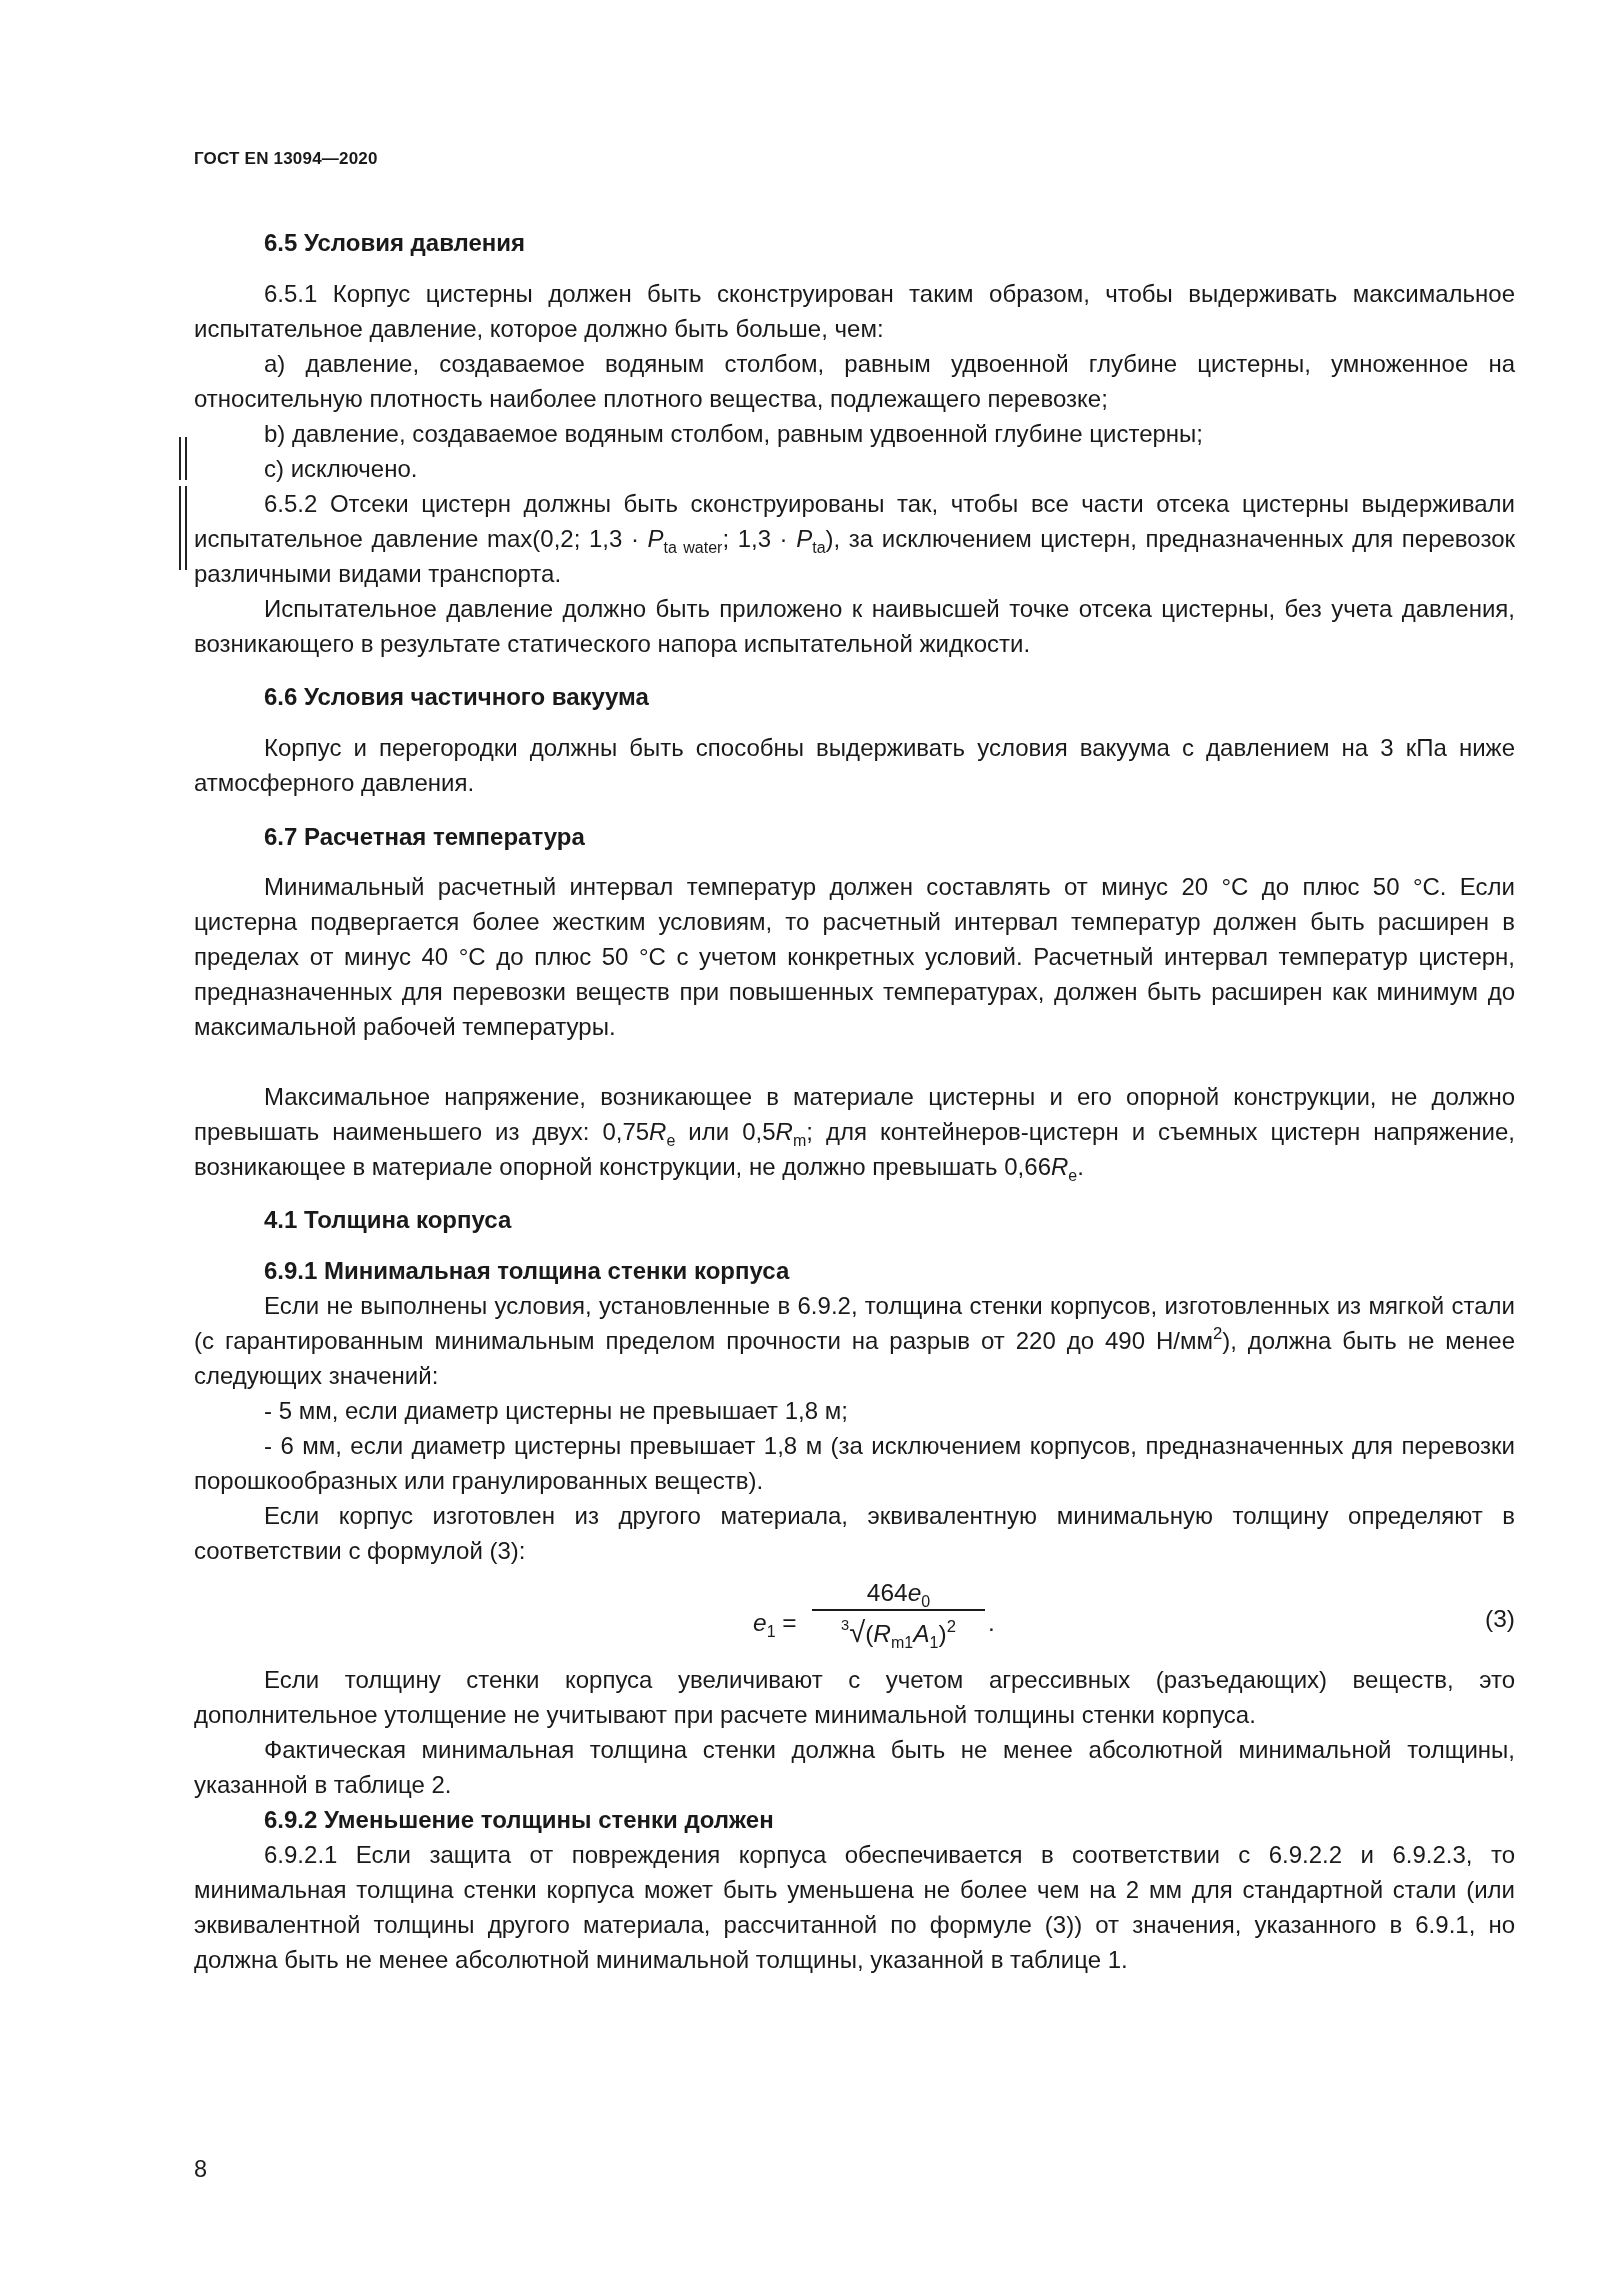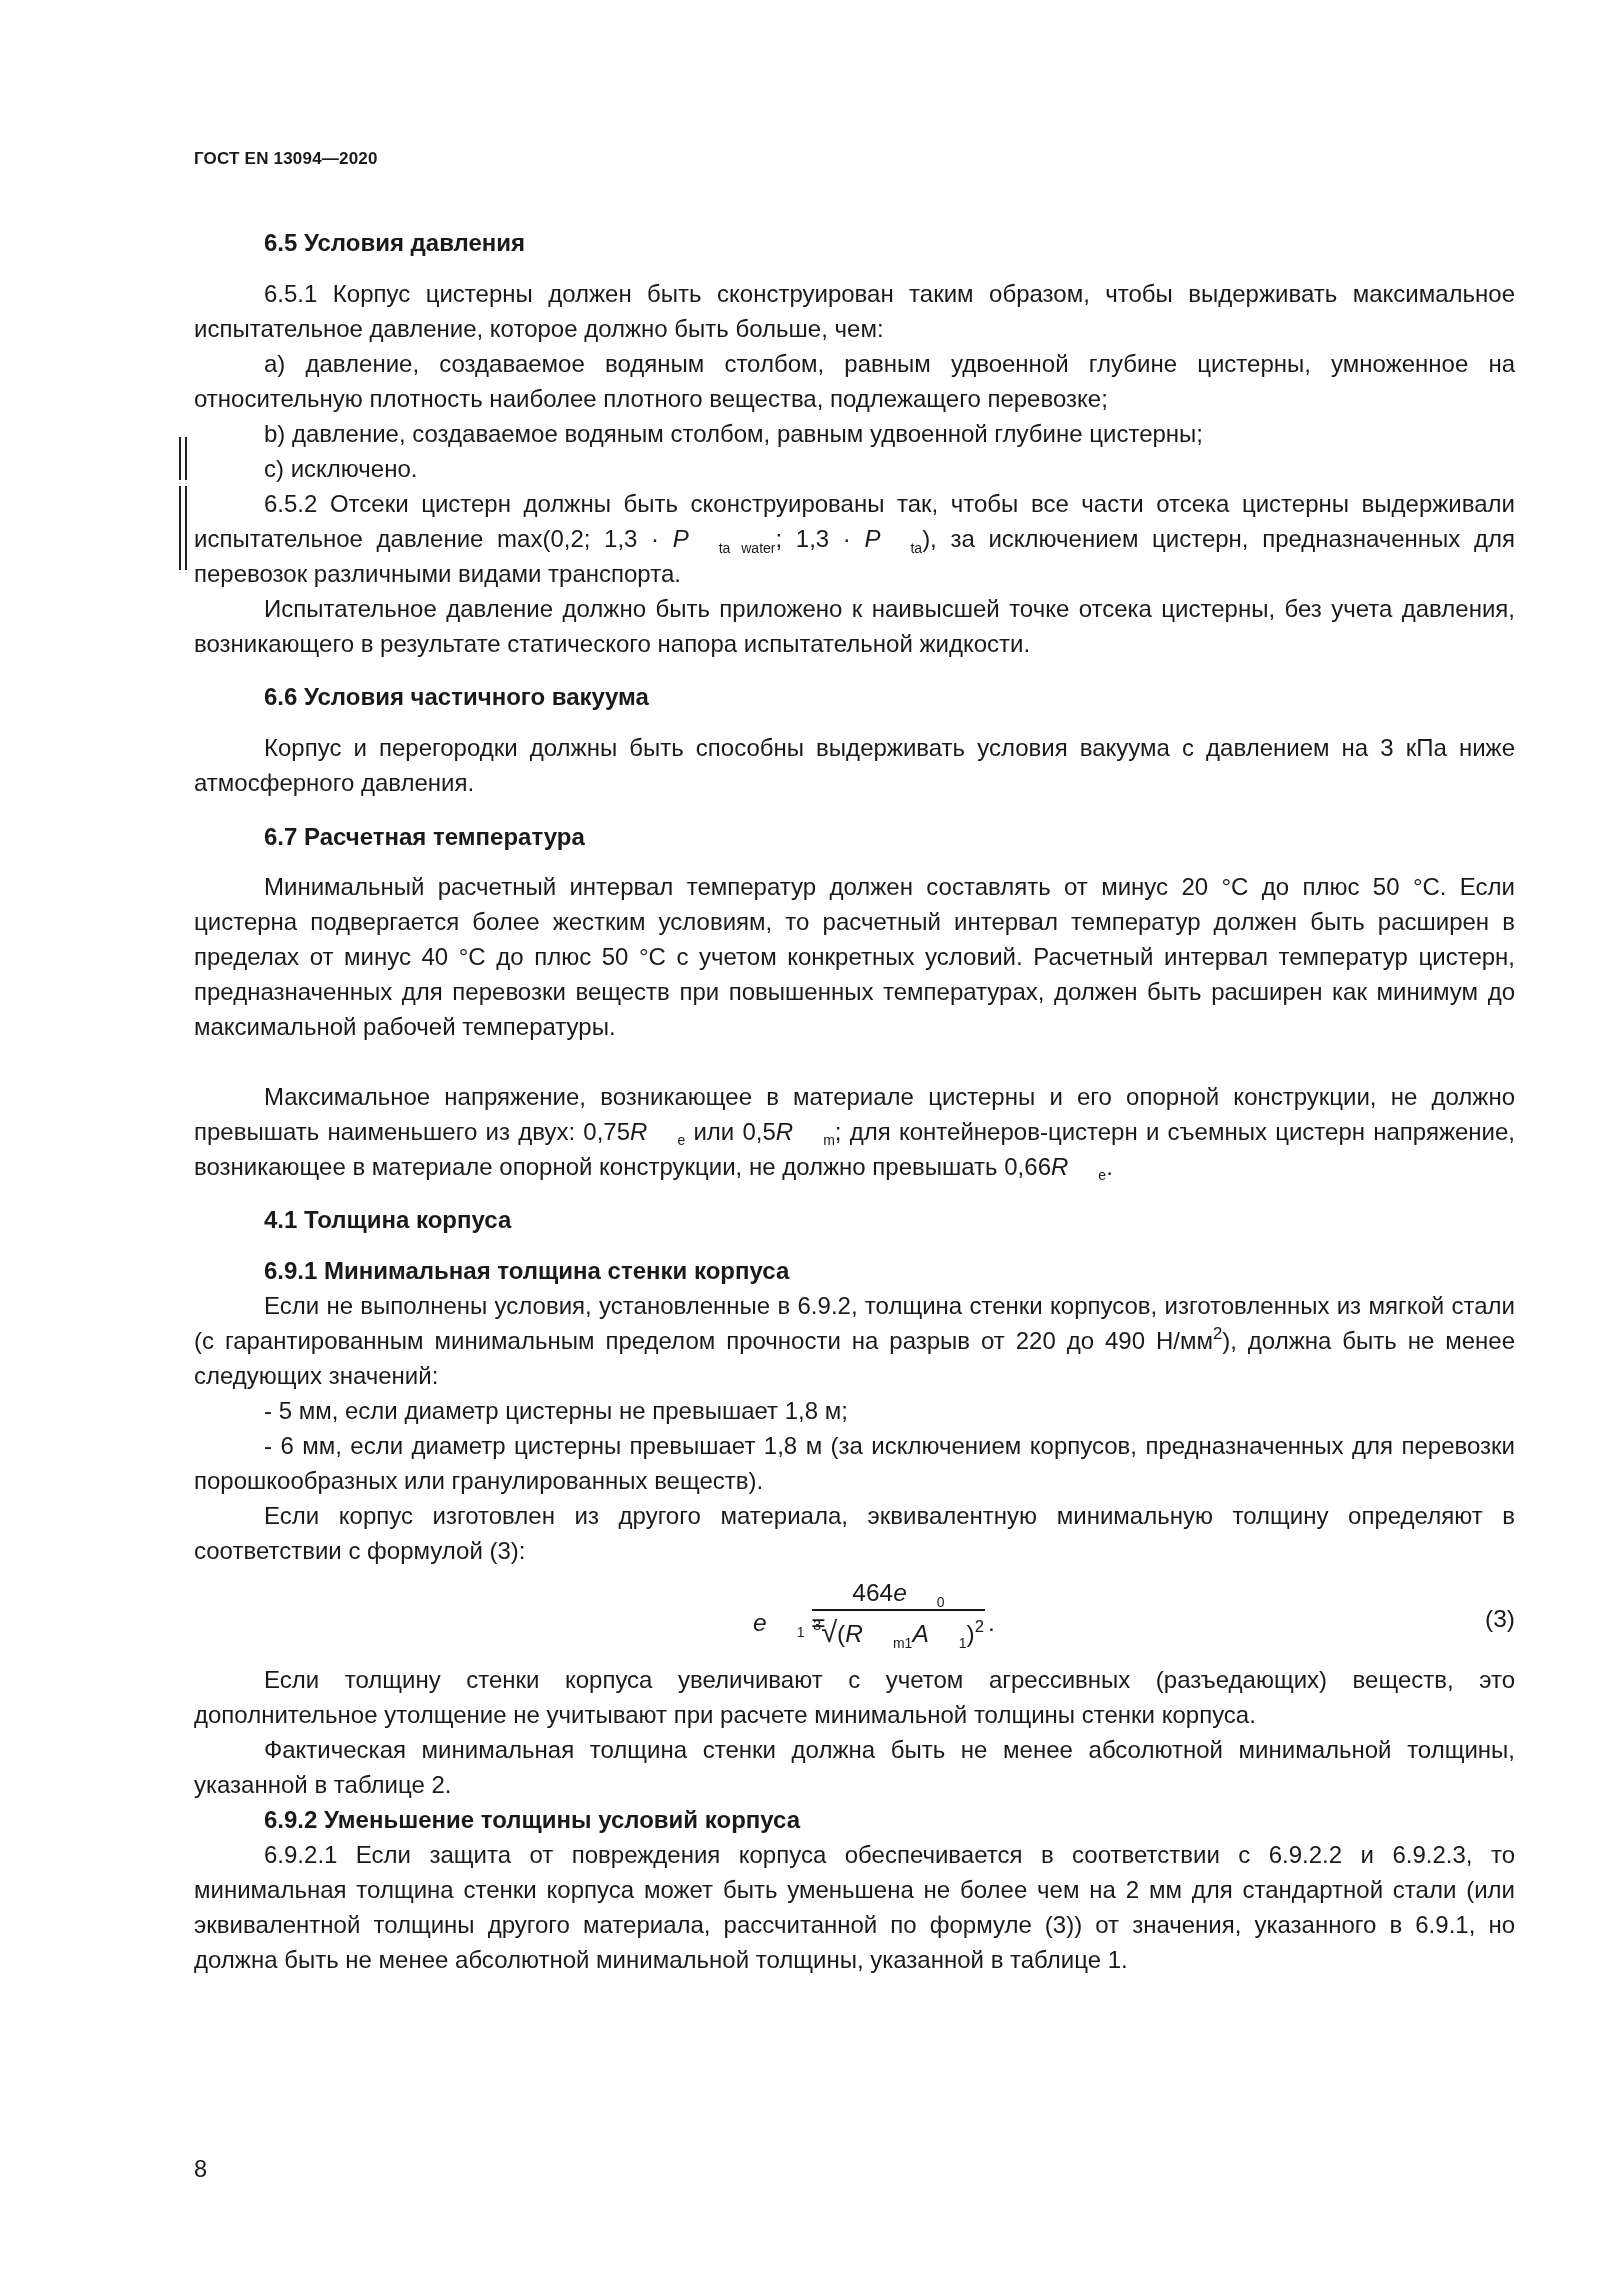--- a/index.html
+++ b/index.html
@@ -4,21 +4,21 @@
 <style>
   html, body { margin:0; padding:0; background:#ffffff; }
   body { width:1621px; height:2293px; position:relative; overflow:hidden;
          font-family:"Liberation Sans", sans-serif; color:#1a1a1a; }
   .hdr { position:absolute; left:194px; top:149px; font-weight:bold; font-size:17px; letter-spacing:0.2px; }
   .content { position:absolute; left:194px; top:225px; width:1321px; font-size:24px; line-height:35px; }
   p { margin:0; text-align:justify; text-indent:70px; }
   h3 { margin:0; font-size:24px; font-weight:bold; text-indent:70px; line-height:35px; }
   .gap { height:18.6px; }
   .gap2 { height:15.7px; }
-  sub { font-size:14px; vertical-align:-5.9px; line-height:0;margin-left:30px; }
+  sub { font-size:16px; vertical-align:-5.9px; line-height:0; }
   sup { font-size:16.7px; vertical-align:9.8px; line-height:0; }
   i { font-style:italic; }
   .bars { position:absolute; left:179px; border-left:2px solid #222; border-right:2px solid #222; width:3.9px; }
   .formula { position:relative; height:90px; margin:2px 0; }
   .f-body { position:absolute; left:559px; top:5.9px; font-size:24.5px; }
   .f-lhs { position:absolute; left:0; top:29px; white-space:nowrap; }
   .f-frac { position:absolute; left:59px; top:0; width:173px; text-align:center; }
   .f-num { height:33px; line-height:33px; }
   .f-line { border-top:2px solid #1a1a1a; width:173px; }
   .f-den { height:43px; line-height:43px; white-space:nowrap; }
@@ -75,18 +75,18 @@
         <div class="f-line"></div>
         <div class="f-den"><sup style="font-size:14.7px;vertical-align:11.8px">3</sup><span style="font-size:29px">√</span>(<i>R</i><sub>m1</sub><i>A</i><sub>1</sub>)<sup>2</sup></div>
       </div>
       <span class="f-dot">.</span>
     </div>
     <span class="f-no">(3)</span>
   </div>
 
   <p>Если толщину стенки корпуса увеличивают с учетом агрессивных (разъедающих) веществ, это дополнительное утолщение не учитывают при расчете минимальной толщины стенки корпуса.</p>
   <p>Фактическая минимальная толщина стенки должна быть не менее абсолютной минимальной толщины, указанной в таблице 2.</p>
-  <h3>6.9.2 Уменьшение толщины условий корпуса</h3>
+  <h3>6.9.2 Уменьшение толщины стенки должен</h3>
   <p>6.9.2.1 Если защита от повреждения корпуса обеспечивается в соответствии с 6.9.2.2 и 6.9.2.3, то минимальная толщина стенки корпуса может быть уменьшена не более чем на 2 мм для стандартной стали (или эквивалентной толщины другого материала, рассчитанной по формуле (3)) от значения, указанного в 6.9.1, но должна быть не менее абсолютной минимальной толщины, указанной в таблице 1.</p>
 </div>
 
 <div class="pageno">8</div>
 
 
 </body></html>

